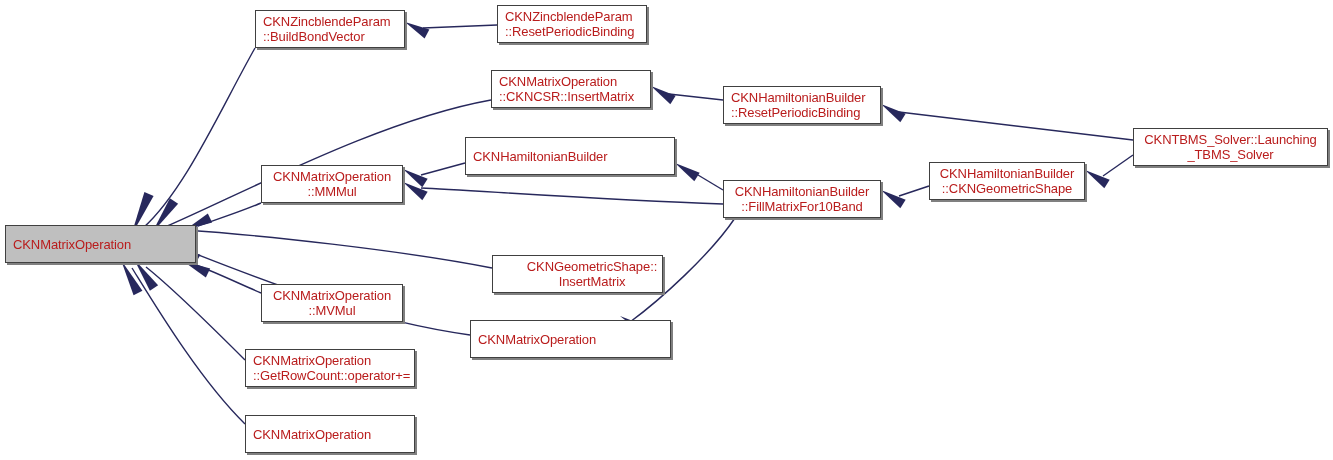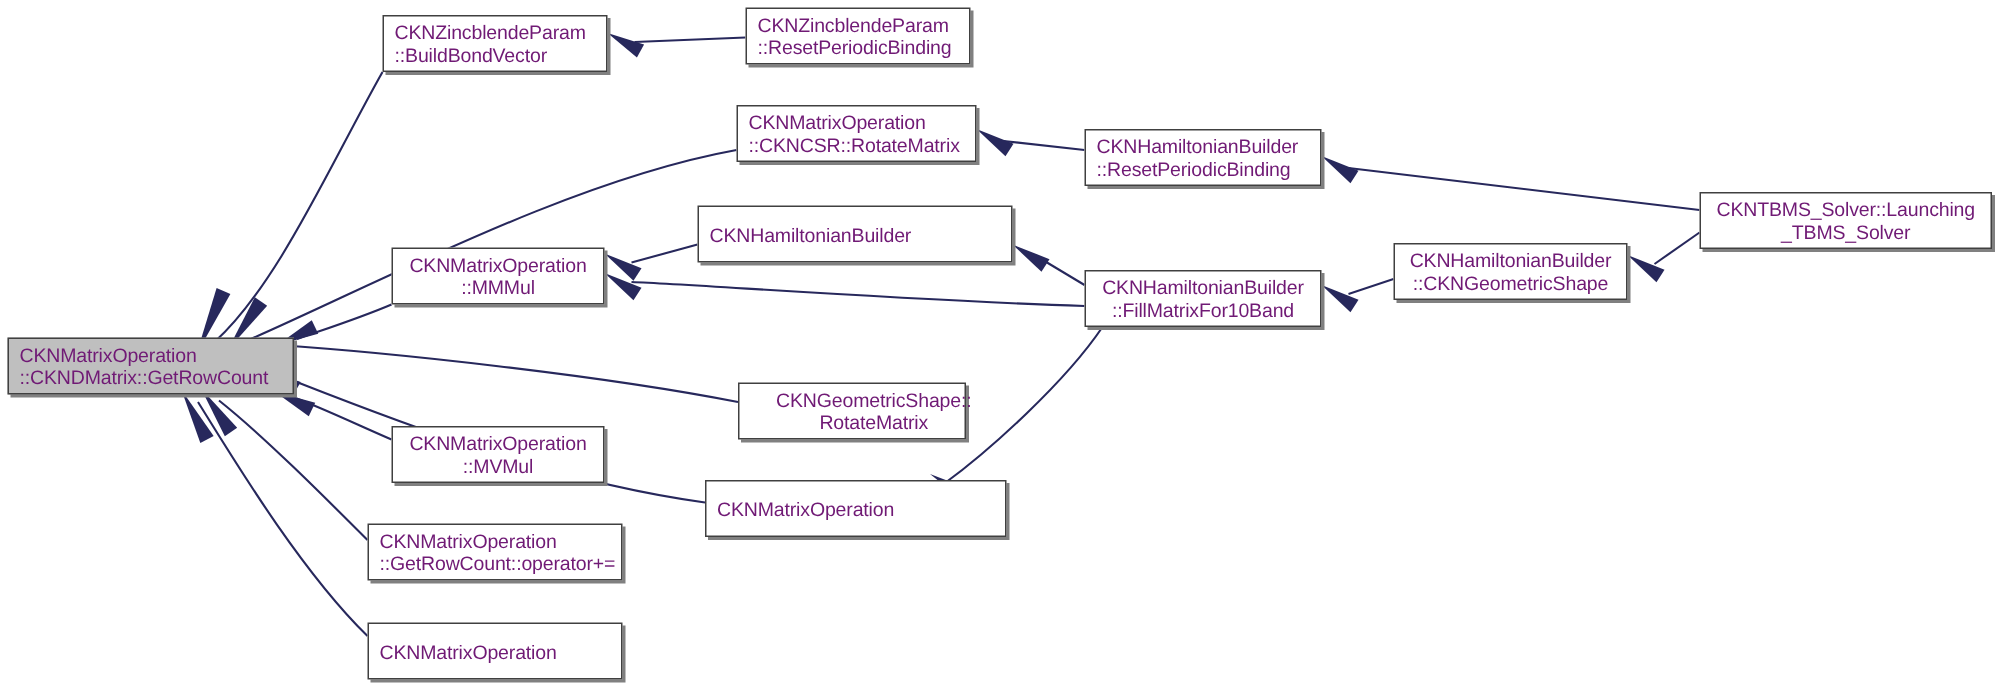--- a/index.html
+++ b/index.html
@@ -28,21 +28,21 @@
     position: absolute;
     box-sizing: border-box;
     border: 1px solid #000000;
     background: #ffffff;
     display: flex;
     flex-direction: column;
     align-items: center;
     justify-content: center;
     font-size: 13px;
     line-height: 15px;
-    color: #701a75;
+    color: #b91c1c;
     letter-spacing: -0.1px;
     white-space: nowrap;
     z-index: 2;
     cursor: pointer;
   }
   .node.shadow {
     box-shadow: 2px 2px 0 0 #808080;
     border: 1px solid #404040;
   }
   .node.highlight {
@@ -101,33 +101,32 @@
         <path d="M 723,204 C 600,200 470,190 421,188" fill="none" stroke="#27285c" stroke-width="1.4"></path>
         <polygon points="403,182 427.6843774609658,191.78169256133947 422.3156225390342,200.21830743866053" fill="#27285c"></polygon>
         <path d="M 735,218 C 710,255 660,300 630,322" fill="none" stroke="#27285c" stroke-width="1.4"></path>
         <polygon points="620,316 650.4806946917842,327.6587842893777 645.5193053082158,336.3412157106223" fill="#27285c"></polygon>
       </g>
   </svg>
 
   <div id="nodes-group">
       <div class="node highlight leftal" style="left: 5px; top: 225px; width: 191px; height: 38px;">
         <span class="l1">CKNMatrixOperation</span>
-        <span class="l2">::CKNDMatrix::GetRowCount</span>
       </div>
       <div class="node shadow leftal" style="left: 255px; top: 10px; width: 150px; height: 38px;">
         <span class="l1">CKNZincblendeParam</span>
         <span class="l2">::BuildBondVector</span>
       </div>
       <div class="node shadow leftal" style="left: 497px; top: 5px; width: 150px; height: 38px;">
         <span class="l1">CKNZincblendeParam</span>
         <span class="l2">::ResetPeriodicBinding</span>
       </div>
       <div class="node shadow leftal" style="left: 491px; top: 70px; width: 160px; height: 38px;">
         <span class="l1">CKNMatrixOperation</span>
-        <span class="l2">::CKNCSR::RotateMatrix</span>
+        <span class="l2">::CKNCSR::InsertMatrix</span>
       </div>
       <div class="node shadow leftal" style="left: 723px; top: 86px; width: 158px; height: 38px;">
         <span class="l1">CKNHamiltonianBuilder</span>
         <span class="l2">::ResetPeriodicBinding</span>
       </div>
       <div class="node shadow" style="left: 1133px; top: 128px; width: 195px; height: 38px;">
         <span class="l1">CKNTBMS_Solver::Launching</span>
         <span class="l2">_TBMS_Solver</span>
       </div>
       <div class="node shadow leftal" style="left: 465px; top: 137px; width: 210px; height: 38px;">
@@ -138,23 +137,23 @@
         <span class="l2">::CKNGeometricShape</span>
       </div>
       <div class="node shadow" style="left: 261px; top: 165px; width: 142px; height: 38px;">
         <span class="l1">CKNMatrixOperation</span>
         <span class="l2">::MMMul</span>
       </div>
       <div class="node shadow" style="left: 723px; top: 180px; width: 158px; height: 38px;">
         <span class="l1">CKNHamiltonianBuilder</span>
         <span class="l2">::FillMatrixFor10Band</span>
       </div>
-      <div class="node shadow" style="left: 492px; top: 255px; width: 152px; height: 38px; padding-left: 29px;">
+      <div class="node shadow" style="left: 492px; top: 255px; width: 171px; height: 38px; padding-left: 29px;">
         <span class="l1">CKNGeometricShape::</span>
-        <span class="l2">RotateMatrix</span>
+        <span class="l2">InsertMatrix</span>
       </div>
       <div class="node shadow" style="left: 261px; top: 284px; width: 142px; height: 38px;">
         <span class="l1">CKNMatrixOperation</span>
         <span class="l2">::MVMul</span>
       </div>
       <div class="node shadow leftal" style="left: 470px; top: 320px; width: 201px; height: 38px;">
         <span class="l1">CKNMatrixOperation</span>
       </div>
       <div class="node shadow leftal" style="left: 245px; top: 349px; width: 170px; height: 38px;">
         <span class="l1">CKNMatrixOperation</span>

